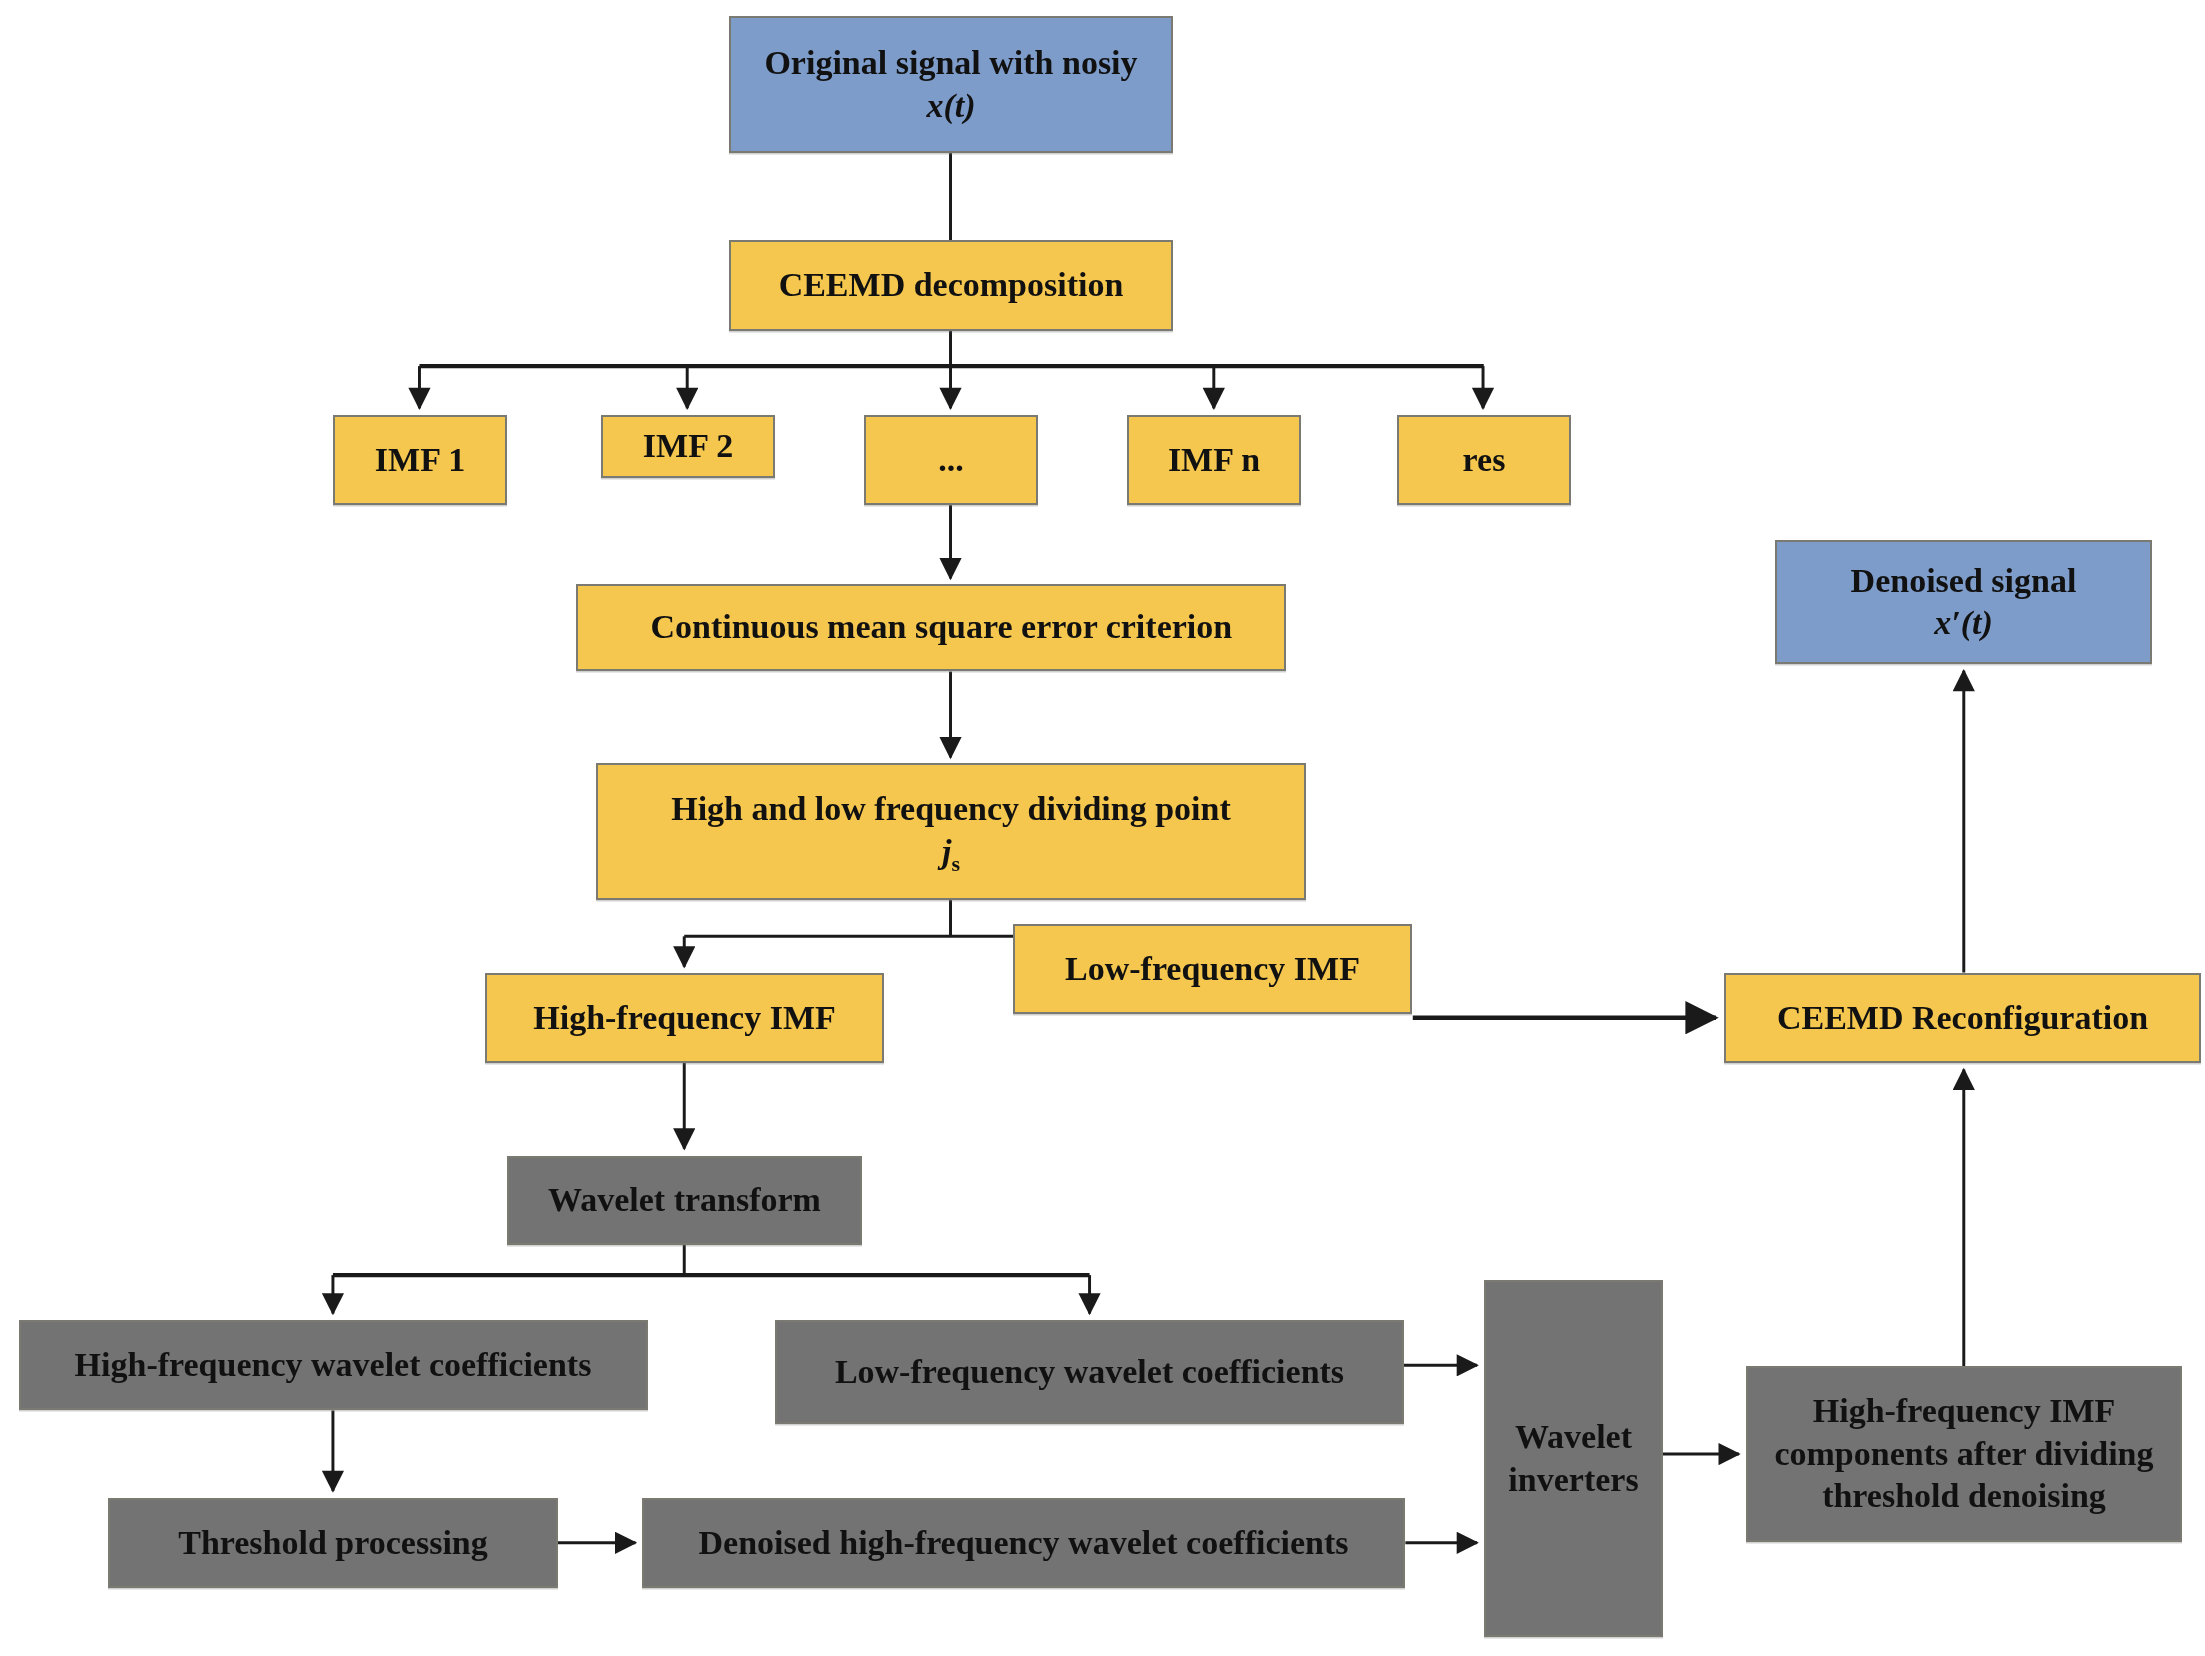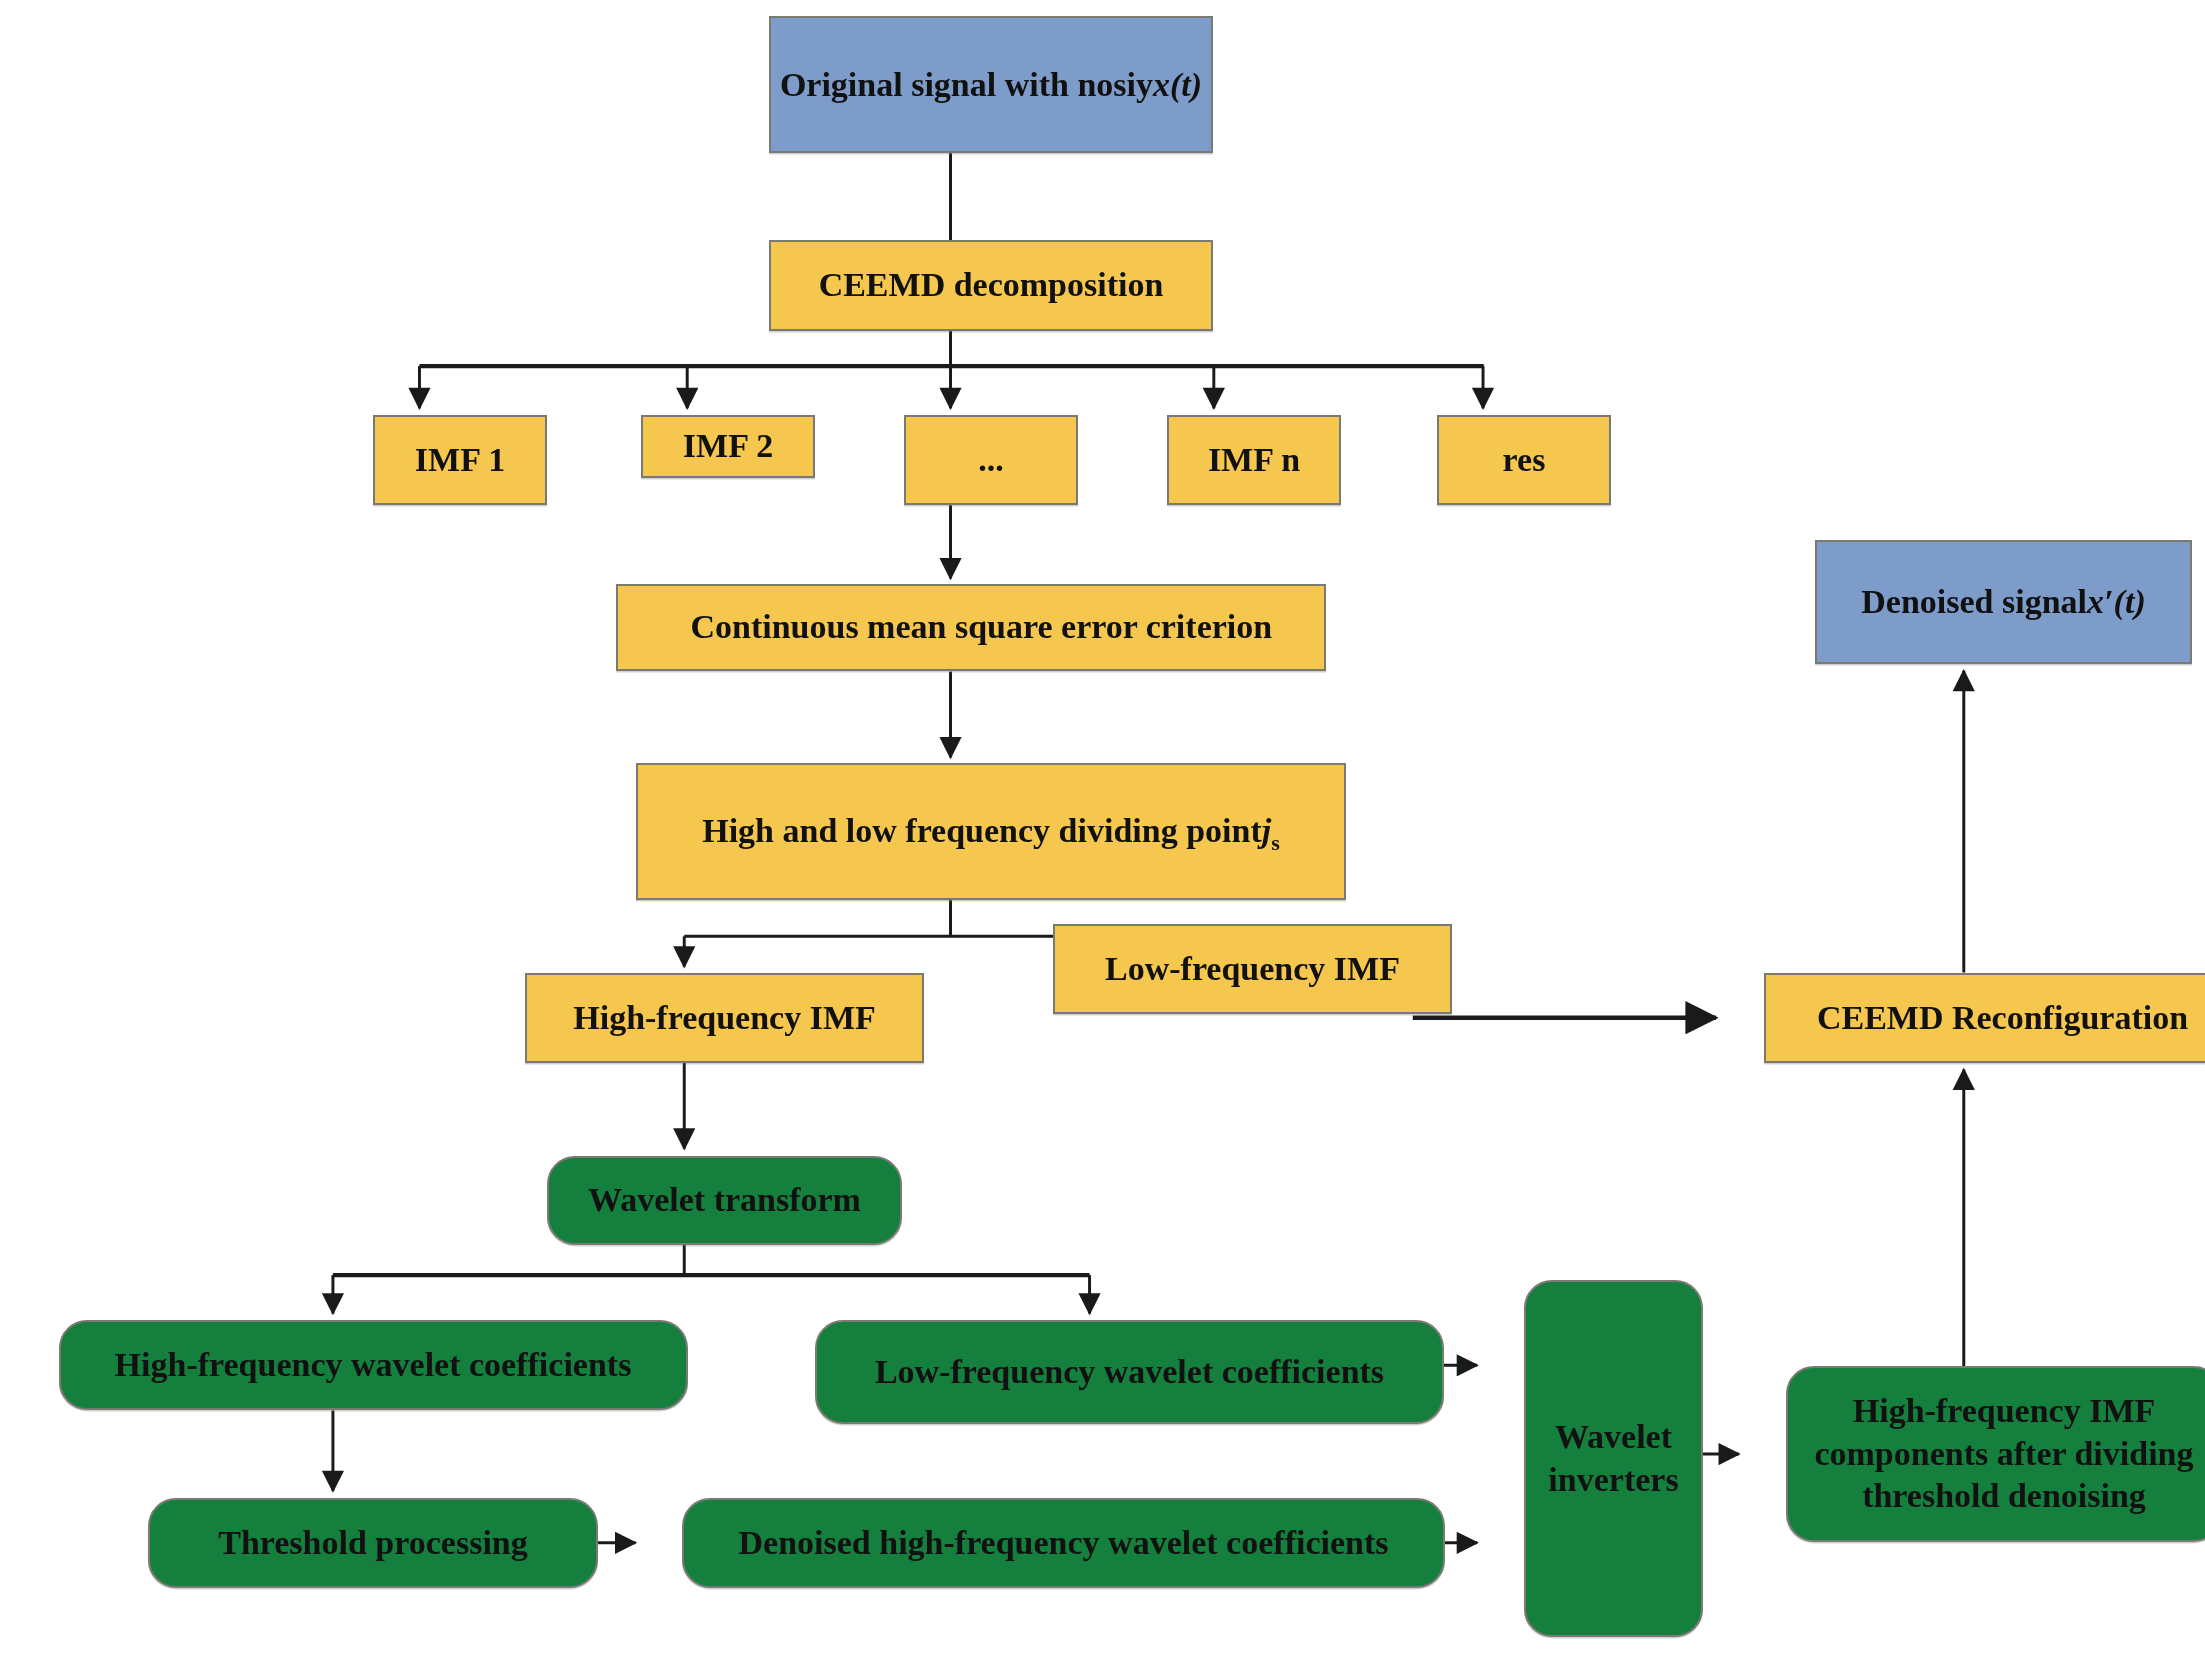--- a/index.html
+++ b/index.html
@@ -21,34 +21,34 @@
     top: 0;
     width: 2205px;
     height: 1656px;
     z-index: 1;
   }
   .box {
     position: absolute;
     box-sizing: border-box;
     border: 2.2px solid #7a7a72;
     display: flex;
+    flex-direction: column;
     align-items: center;
     justify-content: center;
     text-align: center;
     font-weight: 700;
     font-size: 34px;
     line-height: 1.25;
     color: #111111;
     z-index: 2;
     padding: 3px 7.4px;
     box-shadow: 0 1.5px 0 rgba(120,120,120,0.35);
-    margin-left: 40px;
   }
   .yellow { background: #F5C74E; }
-  .green  { background: #15803d; border-radius: 28px; }
+  .green  { background: #737373; }
   .blue   { background: #7D9CC9; }
   .math   { font-style: italic; }
   .box sub {
     font-size: 22px;
     line-height: 1;
   }
 </style>
 </head>
 <body>
 

